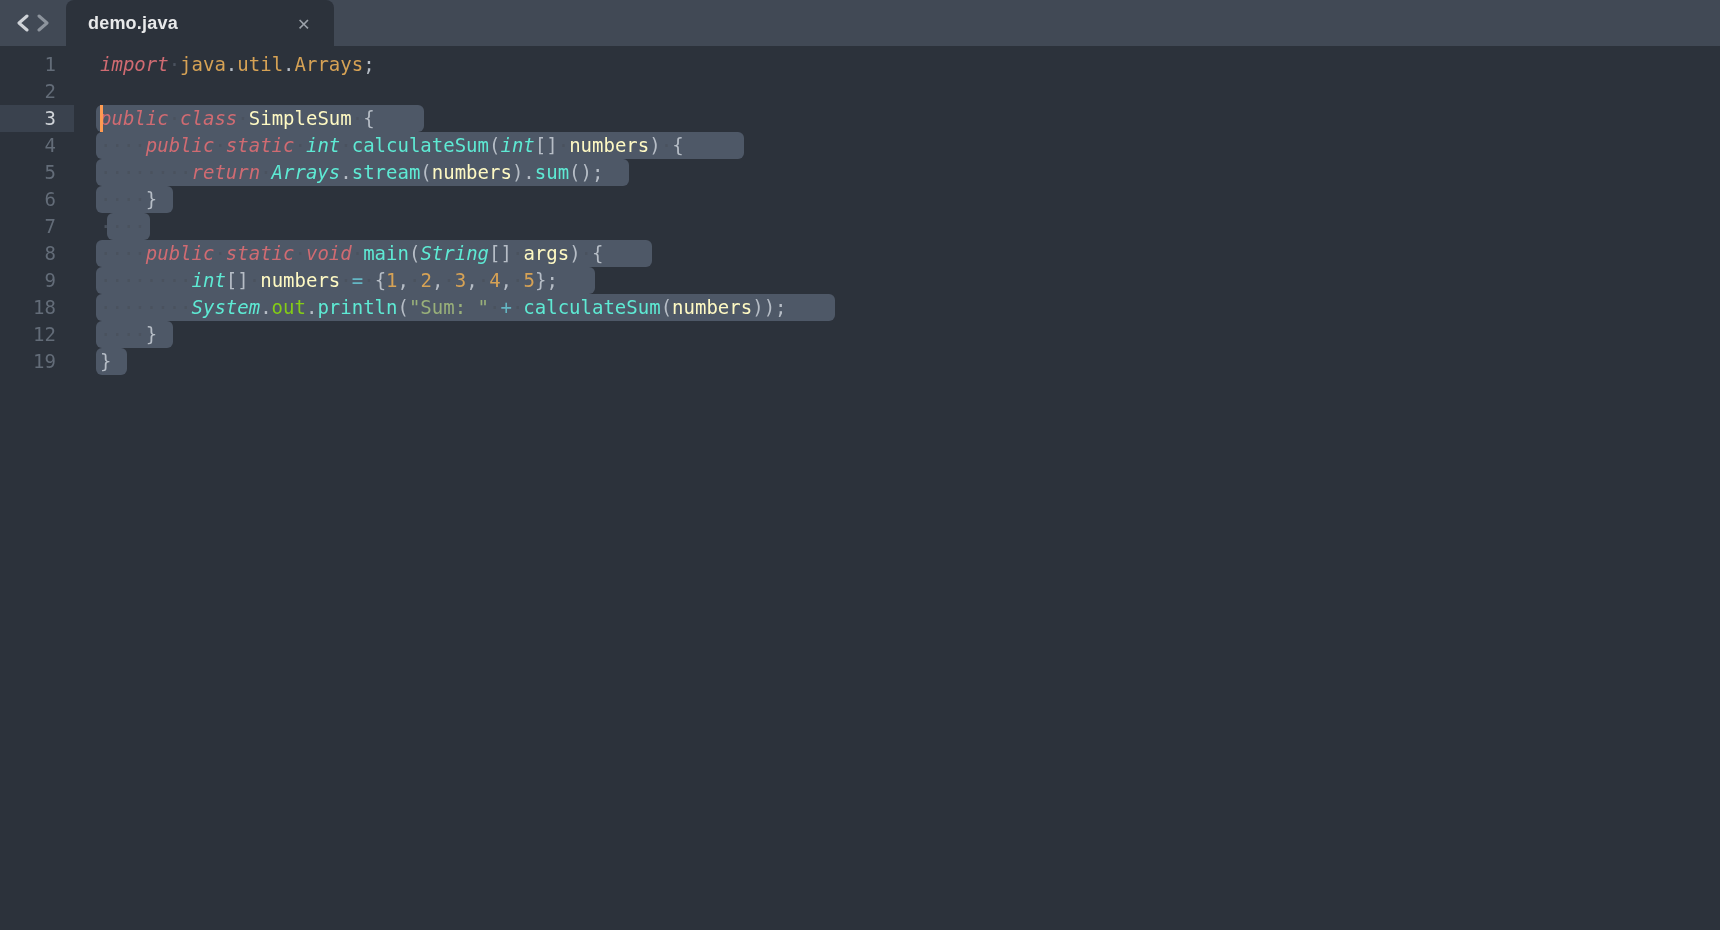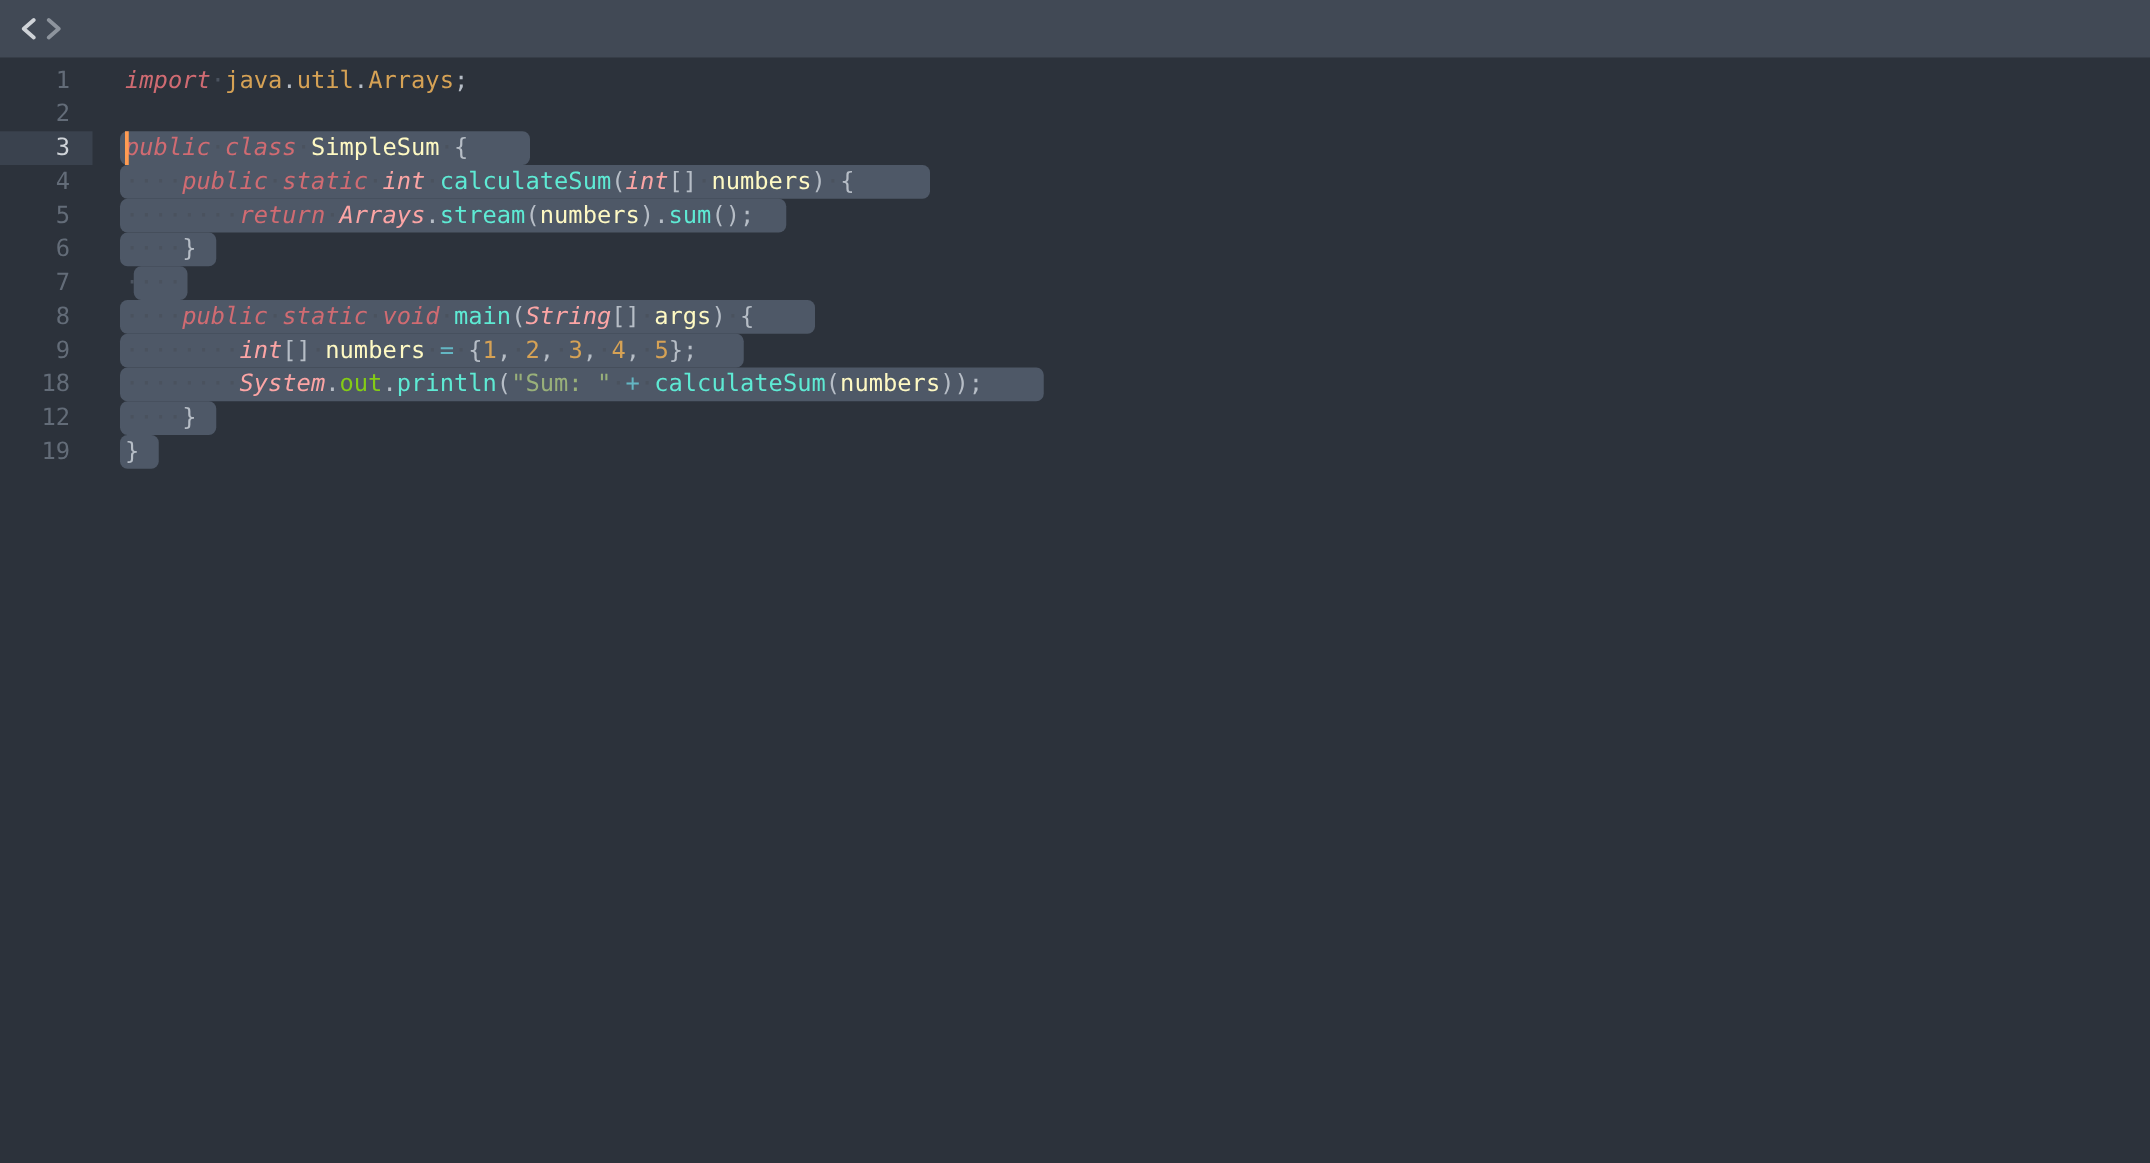--- a/index.html
+++ b/index.html
@@ -103,21 +103,21 @@
     width: 3px; height: 27px;
     background: #ff9b52;
     z-index: 2;
   }
 
   
   .ws { color: #4a525e; }
 
   
   .kw      { color: #d06b72; font-style: italic; }   
-  .type    { color: #fca5a5; font-style: italic; }   
+  .type    { color: #5eead4; font-style: italic; }   
   .ident   { color: #fef9c3; }                         
   .fn      { color: #5eead4; }                         
   .pkg     { color: #d6a255; }                         
   .str     { color: #99b07a; }                         
   .num     { color: #d6a255; }                         
   .op      { color: #64b6c3; }                         
   .punc    { color: #b6bdc6; }                         
   .member  { color: #84cc16; }                         
 </style>
 </head>
@@ -129,20 +129,24 @@
       <svg width="14" height="18" viewBox="0 0 14 18">
           <path d="M11 2 L3 9 L11 16" fill="none" stroke="#cfd3d8" stroke-width="3" stroke-linecap="round" stroke-linejoin="round"></path>
         </svg>
     </span>
     <span>
       <svg width="14" height="18" viewBox="0 0 14 18">
           <path d="M3 2 L11 9 L3 16" fill="none" stroke="#8d949d" stroke-width="3" stroke-linecap="round" stroke-linejoin="round"></path>
         </svg>
     </span>
   </div>
+  <div class="tab">
+    <span class="tab-title">demo.java</span>
+    <span class="tab-close">✕</span>
+  </div>
 </div>
 
 <div class="editor">
   <div class="gutter" id="gutter">
       <div class="gutter-num">1</div>
       <div class="gutter-num">2</div>
       <div class="gutter-num active">3</div>
       <div class="gutter-num">4</div>
       <div class="gutter-num">5</div>
       <div class="gutter-num">6</div>

